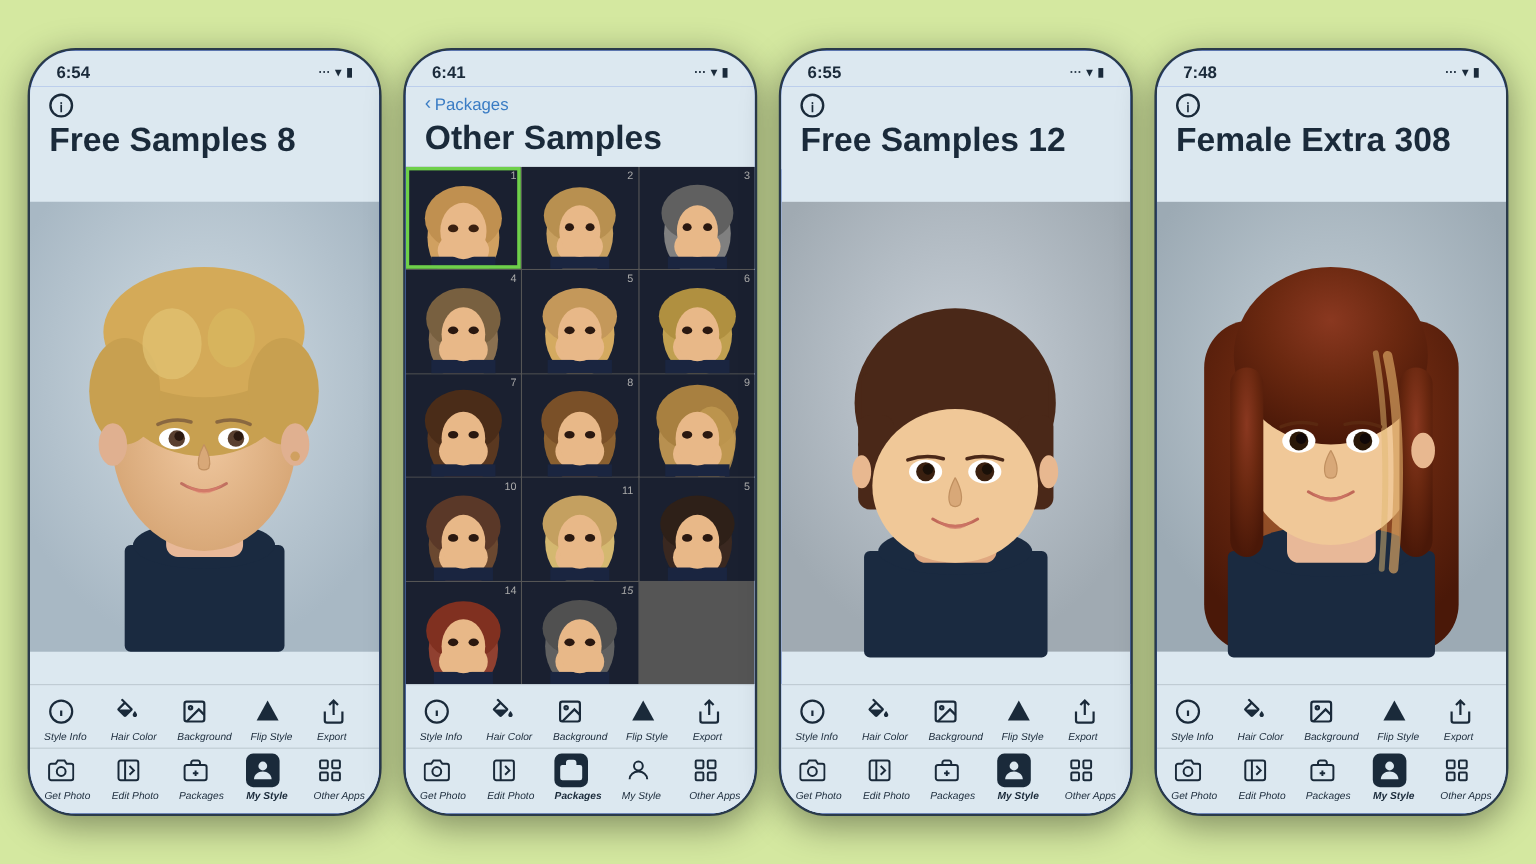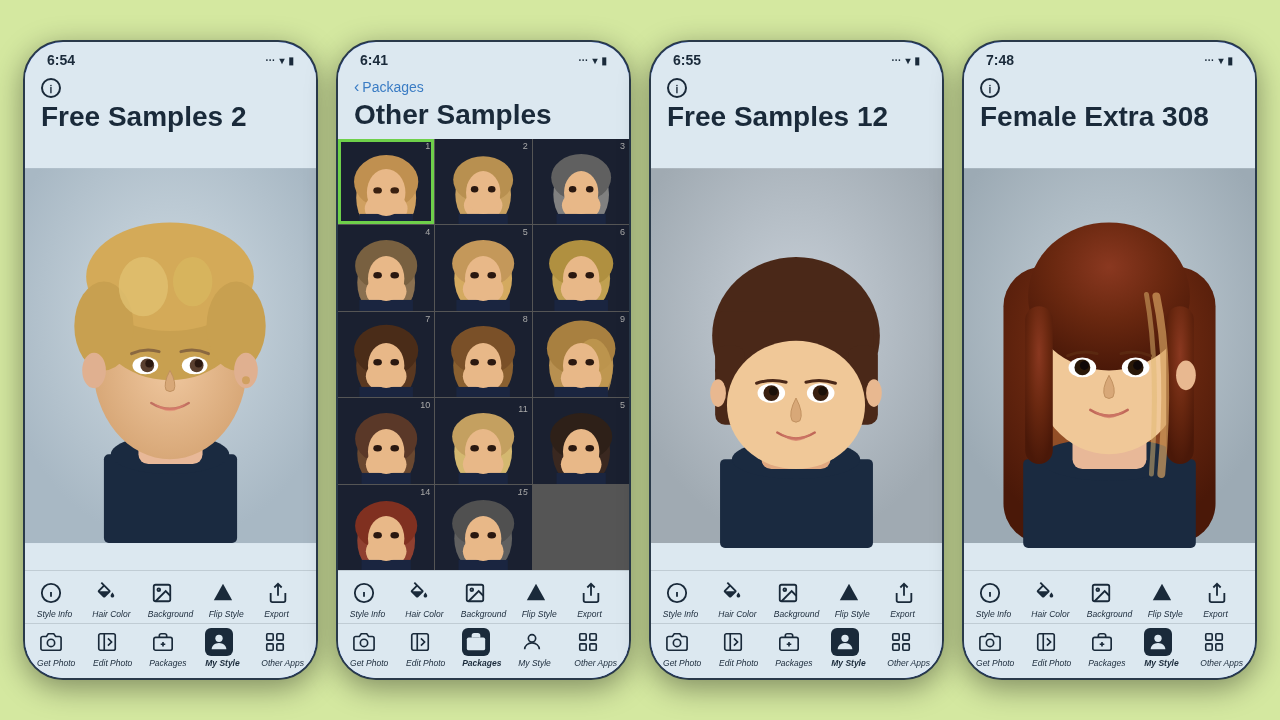--- a/index.html
+++ b/index.html
@@ -205,21 +205,21 @@
         <span>···</span>
         <span>▾</span>
         <span>▮</span>
       </div>
     </div>
     <div class="phone-screen">
       <div class="phone-header">
         <div class="info-row">
           <div class="info-icon">ℹ</div>
         </div>
-        <div class="package-title">Free Samples 2</div>
+        <div class="package-title">Free Samples 8</div>
       </div>
       <div class="phone-main">
         
         <svg class="face-svg" viewBox="0 0 295 380" xmlns="http://www.w3.org/2000/svg">
           <rect width="295" height="380" fill="#c8d4dc"></rect>
 
           <defs>
             <radialGradient id="bg1" cx="50%" cy="40%" r="60%">
               <stop offset="0%" stop-color="#d0dce4"></stop>
               <stop offset="100%" stop-color="#a8b8c4"></stop>

